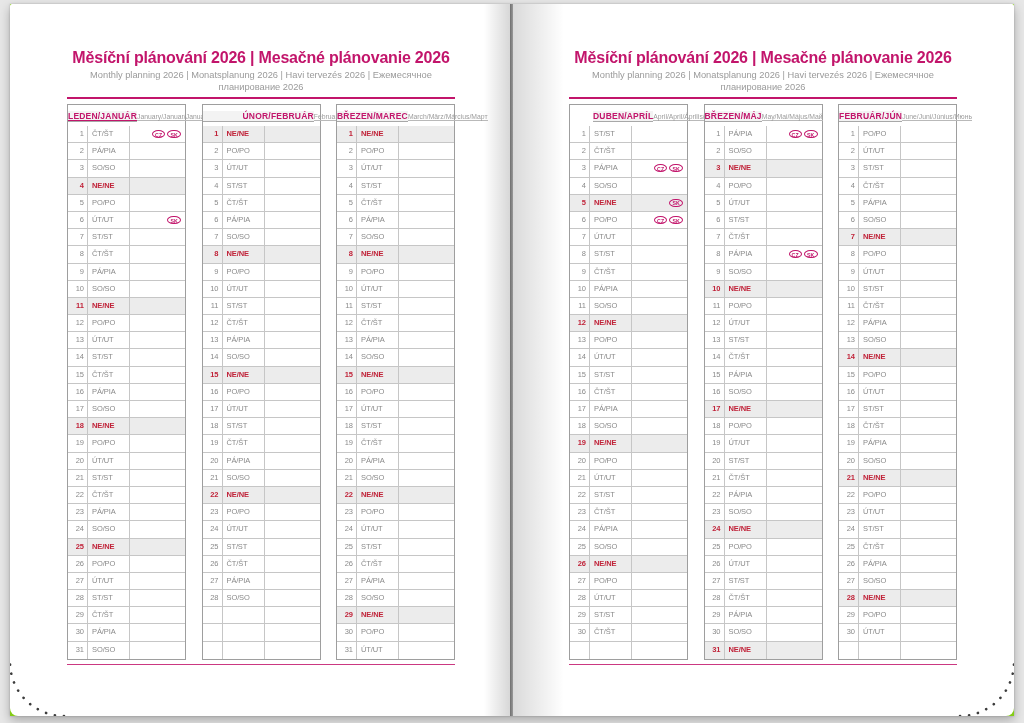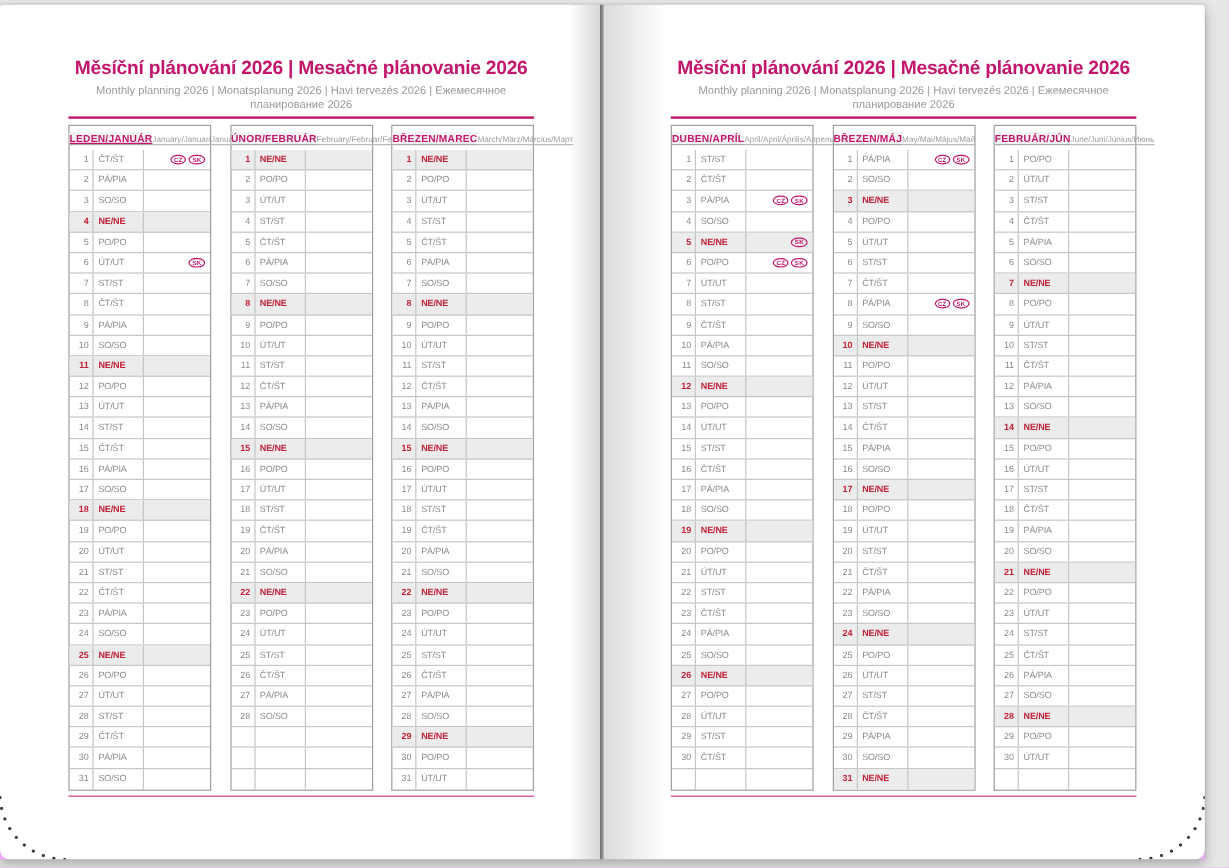--- a/index.html
+++ b/index.html
@@ -3,25 +3,25 @@
 <meta charset="utf-8">
 <style>
   * { box-sizing: border-box; margin: 0; padding: 0; }
   html, body { width: 1024px; height: 723px; overflow: hidden; }
   body {
     background: #e7e7e7;
     font-family: "Liberation Sans", sans-serif;
     position: relative;
   }
   .spread {
-    position: absolute; left: 0; top: 4px;
+    position: absolute; left: 10px; top: 4px;
     width: 1004px; height: 712px;
     display: flex;
     box-shadow: 0 4px 10px rgba(0,0,0,0.28), 0 0 2px rgba(0,0,0,0.2);
-    background: #f0abfc;
+    background: #84cc16;
   }
   .page {
     width: 502px; height: 712px; background: #fff;
     position: relative;
   }
   .page.left  { border-radius: 2px 0 0 8px; }
   .page.right { border-radius: 0 2px 8px 0; }
   .page.left::after {
     content: ""; position: absolute; top: 0; right: 0; width: 28px; height: 100%;
     background: linear-gradient(to right, rgba(0,0,0,0), rgba(0,0,0,0.17));
@@ -225,21 +225,21 @@
               <span class="d-note"></span>
             </div><div class="day-row">
               <span class="d-num">30</span>
               <span class="d-abbr">PÁ/PIA</span>
               <span class="d-note"></span>
             </div><div class="day-row">
               <span class="d-num">31</span>
               <span class="d-abbr">SO/SO</span>
               <span class="d-note"></span>
             </div></div>
-          <div class="month"><span class="m-head" style="color: rgb(194, 21, 107);">ÚNOR/FEBRUÁR</span><span class="m-sub">February/Februar/Február/Февраль</span><div class="day-row sunday" style="background: rgb(236, 236, 236);">
+          <div class="month"><span class="m-head" style="color: rgb(194, 21, 107); padding-left: 40px;">ÚNOR/FEBRUÁR</span><span class="m-sub">February/Februar/Február/Февраль</span><div class="day-row sunday" style="background: rgb(236, 236, 236);">
               <span class="d-num" style="color: rgb(192, 35, 57);">1</span>
               <span class="d-abbr" style="color: rgb(192, 35, 57);">NE/NE</span>
               <span class="d-note"></span>
             </div><div class="day-row">
               <span class="d-num">2</span>
               <span class="d-abbr">PO/PO</span>
               <span class="d-note"></span>
             </div><div class="day-row">
               <span class="d-num">3</span>
               <span class="d-abbr">ÚT/UT</span>
@@ -489,21 +489,21 @@
       <path d="M 54 60 A 54 54 0 0 1 0 6" fill="none" stroke="#3c3c3c" stroke-width="2.6" stroke-linecap="round" stroke-dasharray="0.1 9"></path>
     </svg>
   </section>
 
   <section class="page right">
     <div class="page-inner">
       <div class="title accent" style="color: rgb(194, 21, 107);">Měsíční plánování 2026 | Mesačné plánovanie 2026</div>
       <div class="subtitle">Monthly planning 2026 | Monatsplanung 2026 | Havi tervezés 2026 | Ежемесячное планирование 2026</div>
       <div class="rule accent-bg" style="background: rgb(194, 21, 107);"></div>
       <div class="months">
-          <div class="month"><span class="m-head" style="color: rgb(194, 21, 107);">DUBEN/APRÍL</span><span class="m-sub">April/April/Április/Апрель</span><div class="day-row">
+          <div class="month"><span class="m-head" style="color: rgb(194, 21, 107); margin-left: 23px;">DUBEN/APRÍL</span><span class="m-sub">April/April/Április/Апрель</span><div class="day-row">
               <span class="d-num">1</span>
               <span class="d-abbr">ST/ST</span>
               <span class="d-note"></span>
             </div><div class="day-row">
               <span class="d-num">2</span>
               <span class="d-abbr">ČT/ŠT</span>
               <span class="d-note"></span>
             </div><div class="day-row">
               <span class="d-num">3</span>
               <span class="d-abbr">PÁ/PIA</span>

